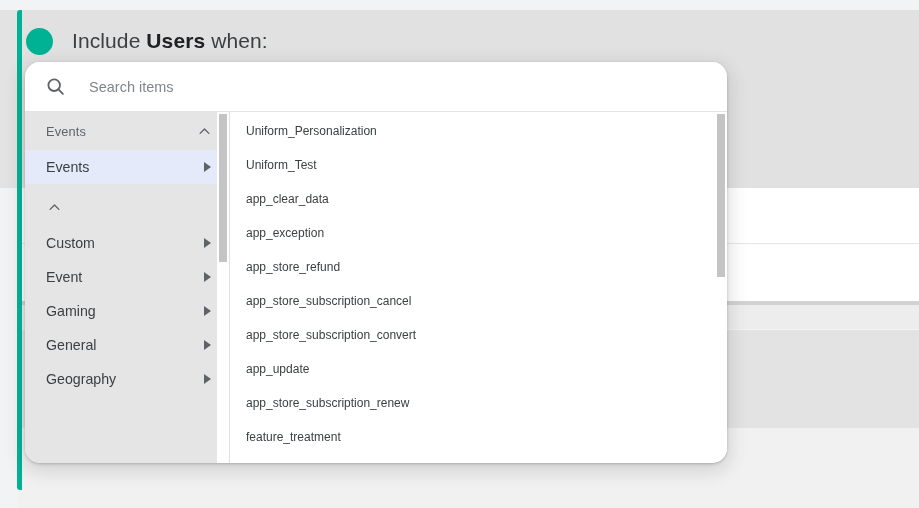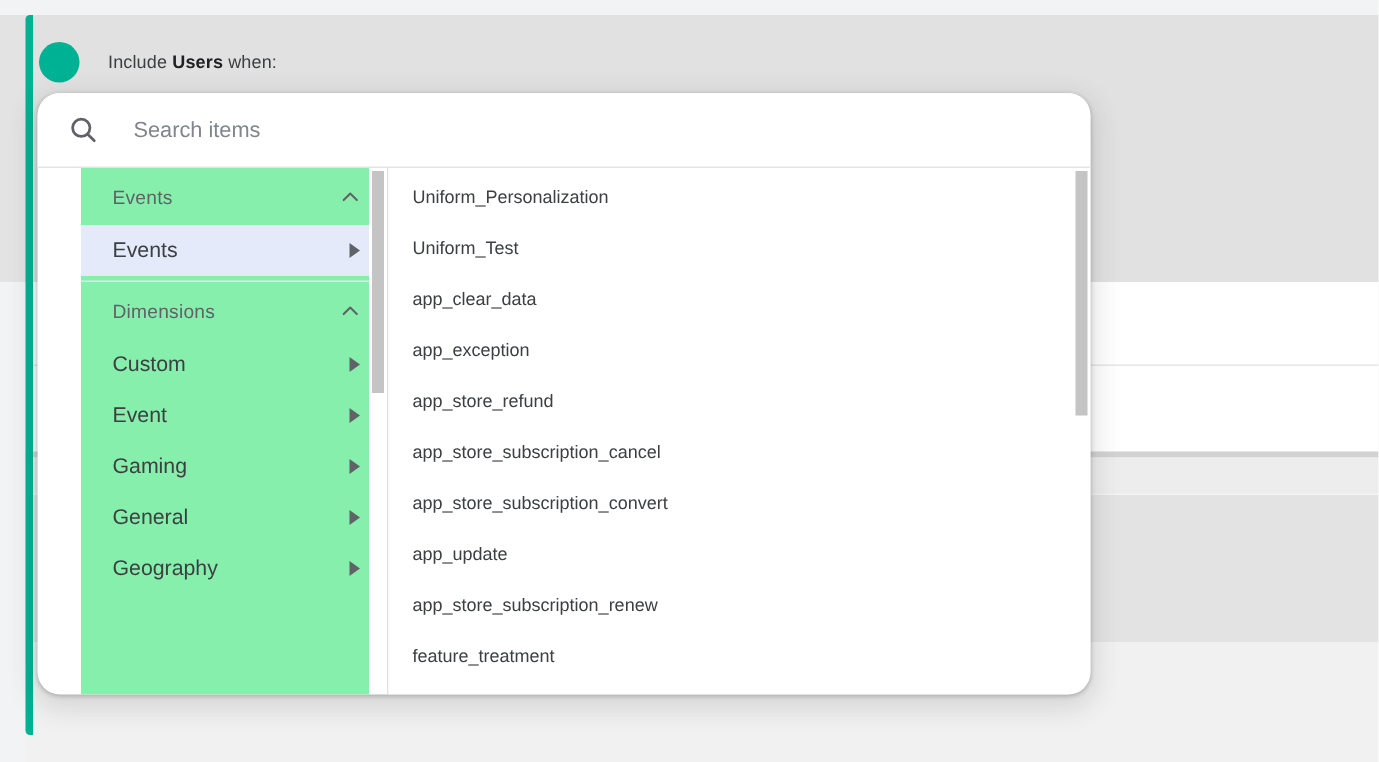--- a/index.html
+++ b/index.html
@@ -115,21 +115,21 @@
   .green-dot {
     width: 27px;
     height: 27px;
     border-radius: 50%;
     background: #00b294;
     margin-left: 4px;
     flex: 0 0 auto;
   }
   .cond-label {
     margin-left: 19px;
-    font-size: 12px;
+    font-size: 21px;
     color: #3c4043;
     letter-spacing: .1px;
     white-space: pre;
   }
   .cond-label b {
     font-weight: 700;
     color: #202124;
   }
 
   
@@ -190,23 +190,22 @@
     display: flex;
     min-height: 0;
     position: relative;
   }
 
   
   .left-col {
     width: 204px;
     flex: 0 0 auto;
     position: relative;
-    background: #86efac;
+    background: #e5e5e5;
     overflow: hidden;
-    margin-left: 29px;
   }
   .left-scroll {
     position: absolute;
     inset: 0;
     overflow: hidden;
   }
   .sec-header {
     height: 38px;
     display: flex;
     align-items: center;
@@ -353,21 +352,20 @@
           </div>
 
           <div class="nav-item selected">
             <span class="nav-label">Events</span>
             <span class="arrow-right"></span>
           </div>
 
           <div class="group-divider"></div>
 
           <div class="sec-header">
-            <span class="sec-title">Dimensions</span>
             <span class="chev-up">
               <svg width="15" height="15" viewBox="0 0 24 24" fill="none" stroke="currentColor" stroke-width="2.2" stroke-linecap="round" stroke-linejoin="round">
                 <polyline points="5,15 12,8 19,15"></polyline>
               </svg>
             </span>
           </div>
 
           <div class="nav-item">
             <span class="nav-label">Custom</span>
             <span class="arrow-right"></span>

